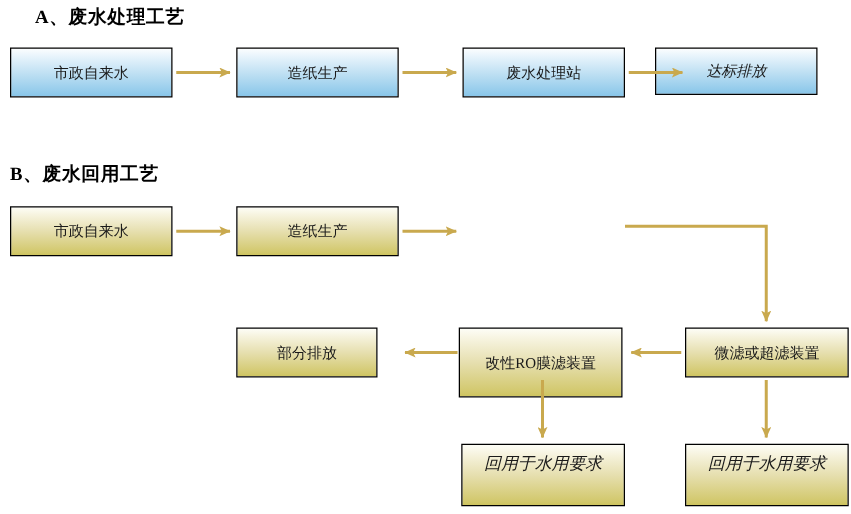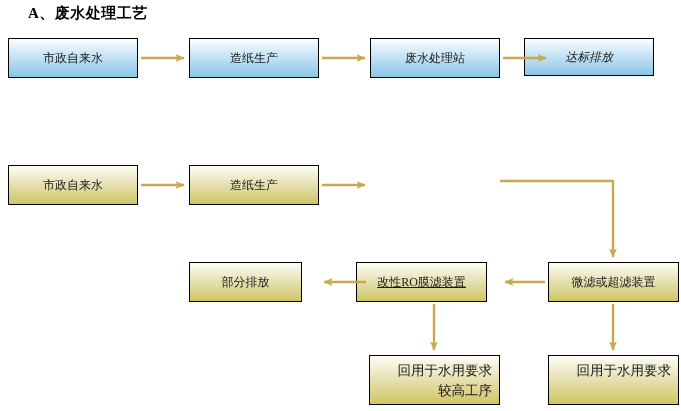--- a/index.html
+++ b/index.html
@@ -46,23 +46,24 @@
   }
   .node.blue {
     background: linear-gradient(to bottom, #fbfdfe 0%, #eaf5fc 14%, #bfe0f3 52%, #8dc8ea 96%, #88c4e8 100%);
   }
   .node.gold {
     background: linear-gradient(to bottom, #fdfdf6 0%, #f6f3de 16%, #e6dfaf 50%, #d2c86c 94%, #cec45f 100%);
   }
   .node.two-line {
     display: block;
     padding: 5px 7px 16px 7px;
-    text-align: right;
+    text-align: center;
     font-size: 13.5px;
     line-height: 1.45;
+    font-style: italic;
   }
   .node .ln { display: block; }
   svg.arrows {
     position: absolute;
     left: 0;
     top: 0;
     width: 681px;
     height: 411px;
     pointer-events: none;
   }
@@ -75,35 +76,35 @@
   <div class="section-title" style="left:8px; top:4px;margin-left:20px;">A、废水处理工艺</div>
 
   <div class="node blue" style="left:8px; top:38px; width:130px; height:40px;">市政自来水</div>
 
   <div class="node blue" style="left:189px; top:38px; width:130px; height:40px;">造纸生产</div>
 
   <div class="node blue" style="left:370px; top:38px; width:130px; height:40px;">废水处理站</div>
 
   <div class="node blue" style="left:524px; top:38px; width:130px; height:38px;font-style:italic;">达标排放</div>
 
+  <div class="section-title" style="left:8px; top:130px;">B、废水回用工艺</div>
 
   <div class="node gold" style="left:8px; top:165px; width:130px; height:40px;">市政自来水</div>
 
   <div class="node gold" style="left:189px; top:165px; width:130px; height:40px;">造纸生产</div>
 
 
   <div class="node gold" style="left:548px; top:262px; width:131px; height:40px;">微滤或超滤装置</div>
 
-  <div class="node gold" style="left:356px; top:262px; width:131px; height:40px;text-decoration:underline;">改性RO膜滤装置</div>
+  <div class="node gold" style="left:367px; top:262px; width:131px; height:56px;">改性RO膜滤装置</div>
 
   <div class="node gold" style="left:189px; top:262px; width:113px; height:40px;">部分排放</div>
 
   <div class="node gold two-line" style="left:369px; top:355px; width:131px; height:50px;">
     <span class="ln">回用于水用要求</span>
-    <span class="ln">较高工序</span>
   </div>
 
   <div class="node gold two-line" style="left:548px; top:355px; width:131px; height:50px;">
     <span class="ln">回用于水用要求</span>
   </div>
 
   <svg class="arrows" viewBox="0 0 681 411">
     <defs>
       <marker id="ah-r" markerWidth="9" markerHeight="8" refX="8.5" refY="4" orient="auto" markerUnits="userSpaceOnUse">
         <path d="M0,0 L9,4 L0,8 L2,4 Z" fill="#c9a94e"></path>

